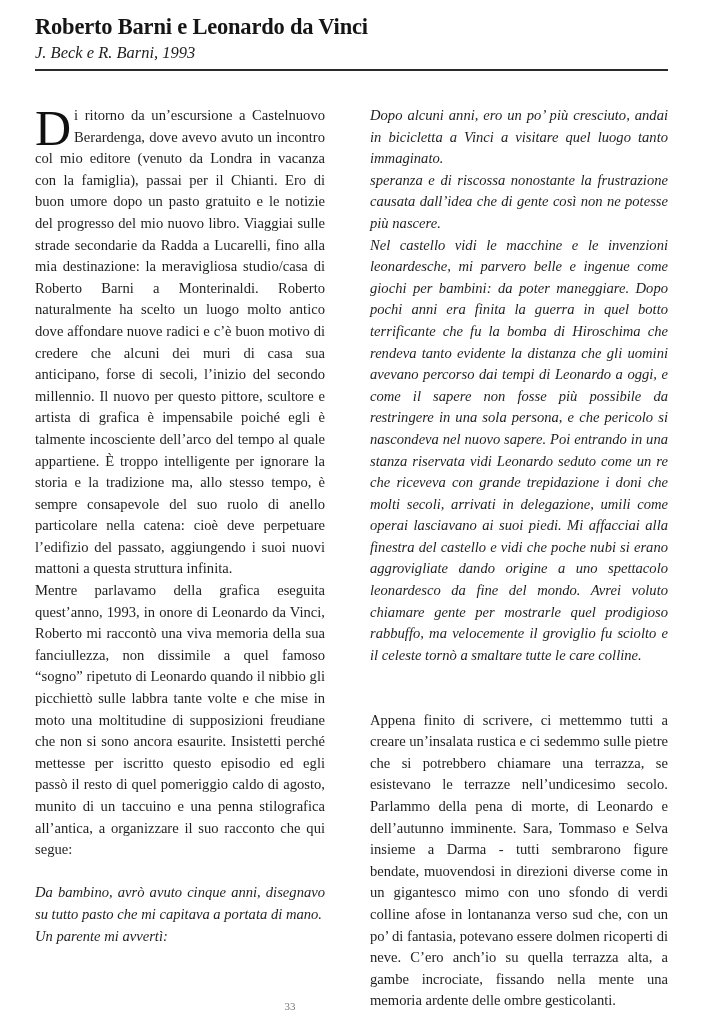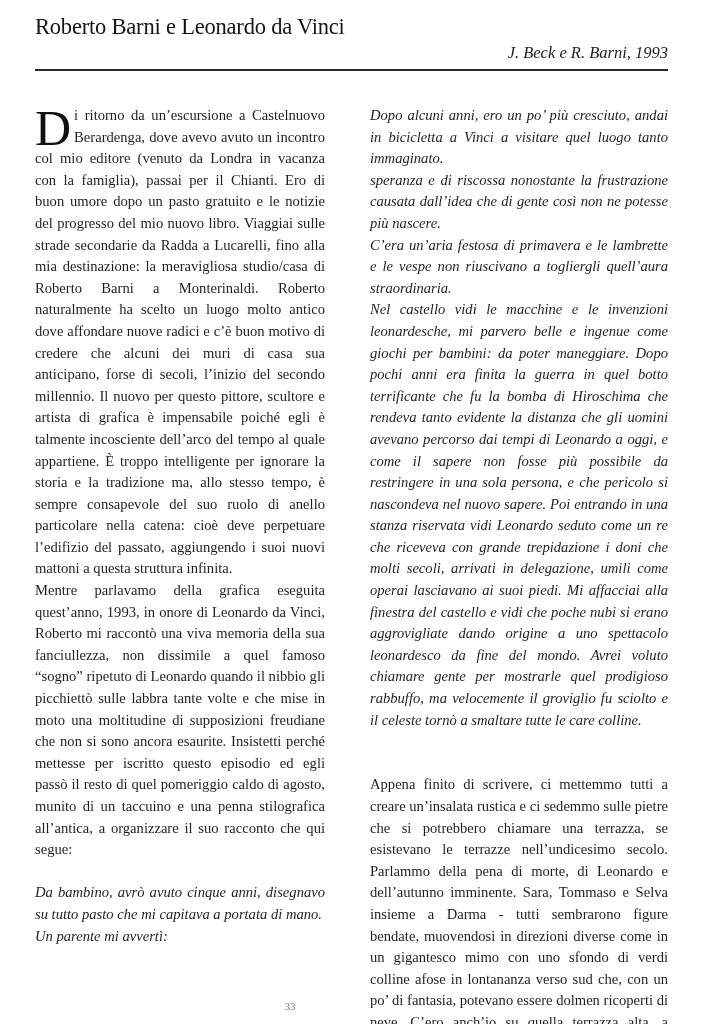--- a/index.html
+++ b/index.html
@@ -2,22 +2,22 @@
 <html><head>
 <meta charset="utf-8">
 <style>
   html, body { margin: 0; padding: 0; background: #ffffff; }
   body {
     width: 725px; height: 1024px; position: relative; overflow: hidden;
     font-family: "Liberation Serif", "DejaVu Serif", serif;
     color: #1e1e1e;
   }
   .header { position: absolute; left: 35px; top: 14px; width: 633px; }
-  .title { font-size: 22.5px; line-height: 26px; margin: 0; font-weight: normal; letter-spacing: -0.2px; color: #151515; }
-  .subtitle { font-size: 16.5px; font-style: italic; line-height: 22px; margin: 2px 0 0 0; color: #1e1e1e; text-align: right; }
+  .title { font-size: 22.5px; line-height: 26px; margin: 0; font-weight: bold; letter-spacing: -0.2px; color: #151515; }
+  .subtitle { font-size: 16.5px; font-style: italic; line-height: 22px; margin: 2px 0 0 0; color: #1e1e1e; }
   .rule { position: absolute; left: 35px; top: 69px; width: 633px; height: 2px; background: #2a2a2a; }
 
   .col { position: absolute; top: 105px; font-size: 14.6px; line-height: 21.6px; text-align: justify; }
   .col.left { left: 35px; width: 290px; }
   .col.right { left: 370px; width: 298px; }
   .col p { margin: 0; }
   .it { font-style: italic; }
   .para-gap { height: 21.6px; }
 
   .dropcap {
@@ -43,21 +43,20 @@
   <p>Mentre parlavamo della grafica eseguita quest’anno, 1993, in onore di Leonardo da Vinci, Roberto mi raccontò una viva memoria della sua fanciullezza, non dissimile a quel famoso “sogno” ripetuto di Leonardo quando il nibbio gli picchiettò sulle labbra tante volte e che mise in moto una moltitudine di supposizioni freudiane che non si sono ancora esaurite. Insistetti perché mettesse per iscritto questo episodio ed egli passò il resto di quel pomeriggio caldo di agosto, munito di un taccuino e una penna stilografica all’antica, a organizzare il suo racconto che qui segue:</p>
   <div class="para-gap"></div>
   <p class="it">Da bambino, avrò avuto cinque anni, disegnavo su tutto pasto che mi capitava a portata di mano.</p>
   <p class="it" style="text-align:left">Un parente mi avvertì:</p>
 
 </div>
 
 <div class="col right">
   <p class="it">Dopo alcuni anni, ero un po’ più cresciuto, andai in bicicletta a Vinci a visitare quel luogo tanto immaginato.</p>
   <p class="it">speranza e di riscossa nonostante la frustrazione causata dall’idea che di gente così non ne potesse più nascere.</p>
-  <p class="it">C’era un’aria festosa di primavera e le lambrette e le vespe non riuscivano a togliergli quell’aura straordinaria.</p>
   <p class="it">Nel castello vidi le macchine e le invenzioni leonardesche, mi parvero belle e ingenue come giochi per bambini: da poter maneggiare. Dopo pochi anni era finita la guerra in quel botto terrificante che fu la bomba di Hiroschima che rendeva tanto evidente la distanza che gli uomini avevano percorso dai tempi di Leonardo a oggi, e come il sapere non fosse più possibile da restringere in una sola persona, e che pericolo si nascondeva nel nuovo sapere. Poi entrando in una stanza riservata vidi Leonardo seduto come un re che riceveva con grande trepidazione i doni che molti secoli, arrivati in delegazione, umili come operai lasciavano ai suoi piedi. Mi affacciai alla finestra del castello e vidi che poche nubi si erano aggrovigliate dando origine a uno spettacolo leonardesco da fine del mondo. Avrei voluto chiamare gente per mostrarle quel prodigioso rabbuffo, ma velocemente il groviglio fu sciolto e il celeste tornò a smaltare tutte le care colline.</p>
   <div class="para-gap"></div>
   <div class="para-gap"></div>
   <p>Appena finito di scrivere, ci mettemmo tutti a creare un’insalata rustica e ci sedemmo sulle pietre che si potrebbero chiamare una terrazza, se esistevano le terrazze nell’undicesimo secolo. Parlammo della pena di morte, di Leonardo e dell’autunno imminente. Sara, Tommaso e Selva insieme a Darma - tutti sembrarono figure bendate, muovendosi in direzioni diverse come in un gigantesco mimo con uno sfondo di verdi colline afose in lontananza verso sud che, con un po’ di fantasia, potevano essere dolmen ricoperti di neve. C’ero anch’io su quella terrazza alta, a gambe incrociate, fissando nella mente una memoria ardente delle ombre gesticolanti.</p>
 
 </div>
 
 <div class="page-number">33</div>
 
 </body></html>

